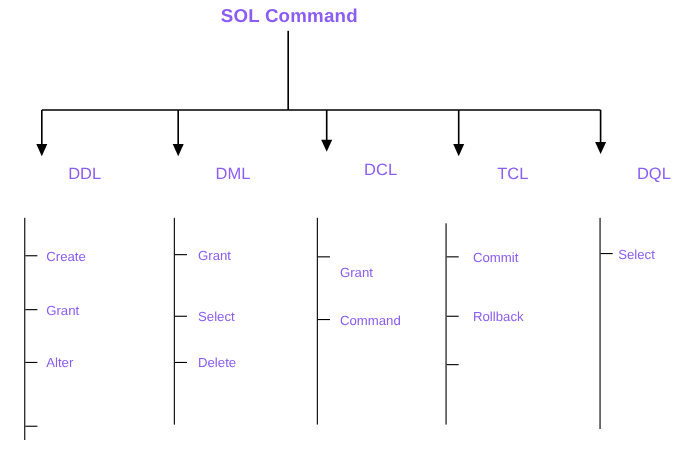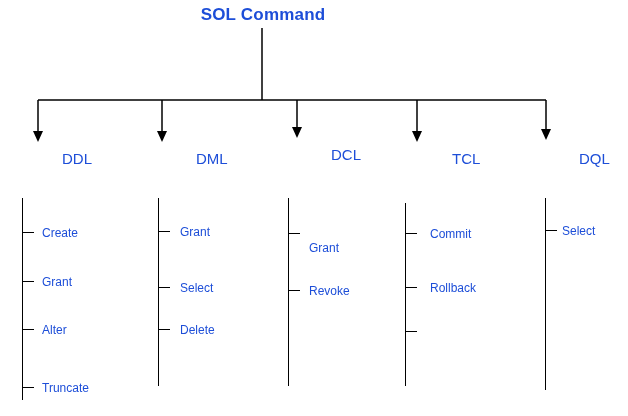--- a/index.html
+++ b/index.html
@@ -1,21 +1,21 @@
 <!DOCTYPE html>
 <html><head>
 <meta charset="utf-8">
 <style>
   html,body{margin:0;padding:0;}
   .canvas{
     position:relative;
     width:628px;height:416px;
     background:#ffffff;
     font-family:"Liberation Sans", sans-serif;
-    color:#1d4ed8;
+    color:#8b5cf6;
     overflow:hidden;
   }
   .title{
     position:absolute;
     top:5px;left:178px;width:170px;
     text-align:center;
     font-size:17px;
     font-weight:600;
     letter-spacing:.2px;
   }
@@ -82,35 +82,34 @@
   <div class="cat" style="left:531px;top:150px">DQL</div>
 
   <div class="vline" style="left:22px;top:198px;height:202px"></div>
   <div class="tick" style="left:23px;top:232px"></div>
   <div class="item" style="left:42px;top:224px">Create</div>
   <div class="tick" style="left:23px;top:281px"></div>
   <div class="item" style="left:42px;top:273px">Grant</div>
   <div class="tick" style="left:23px;top:329px"></div>
   <div class="item" style="left:42px;top:321px">Alter</div>
   <div class="tick" style="left:23px;top:387px"></div>
-  <div class="item" style="left:42px;top:379px">Truncate</div>
 
   <div class="vline" style="left:158px;top:198px;height:188px"></div>
   <div class="tick" style="left:159px;top:231px"></div>
   <div class="item" style="left:180px;top:223px">Grant</div>
   <div class="tick" style="left:159px;top:287px"></div>
   <div class="item" style="left:180px;top:279px">Select</div>
   <div class="tick" style="left:159px;top:329px"></div>
   <div class="item" style="left:180px;top:321px">Delete</div>
 
   <div class="vline" style="left:288px;top:198px;height:188px"></div>
   <div class="tick" style="left:289px;top:233px"></div>
   <div class="item" style="left:309px;top:239px">Grant</div>
   <div class="tick" style="left:289px;top:290px"></div>
-  <div class="item" style="left:309px;top:282px">Revoke</div>
+  <div class="item" style="left:309px;top:282px">Command</div>
 
   <div class="vline" style="left:405px;top:203px;height:183px"></div>
   <div class="tick" style="left:406px;top:233px"></div>
   <div class="item" style="left:430px;top:225px">Commit</div>
   <div class="tick" style="left:406px;top:287px"></div>
   <div class="item" style="left:430px;top:279px">Rollback</div>
   <div class="tick" style="left:406px;top:331px"></div>
 
   <div class="vline" style="left:545px;top:198px;height:192px"></div>
   <div class="tick" style="left:546px;top:230px"></div>

